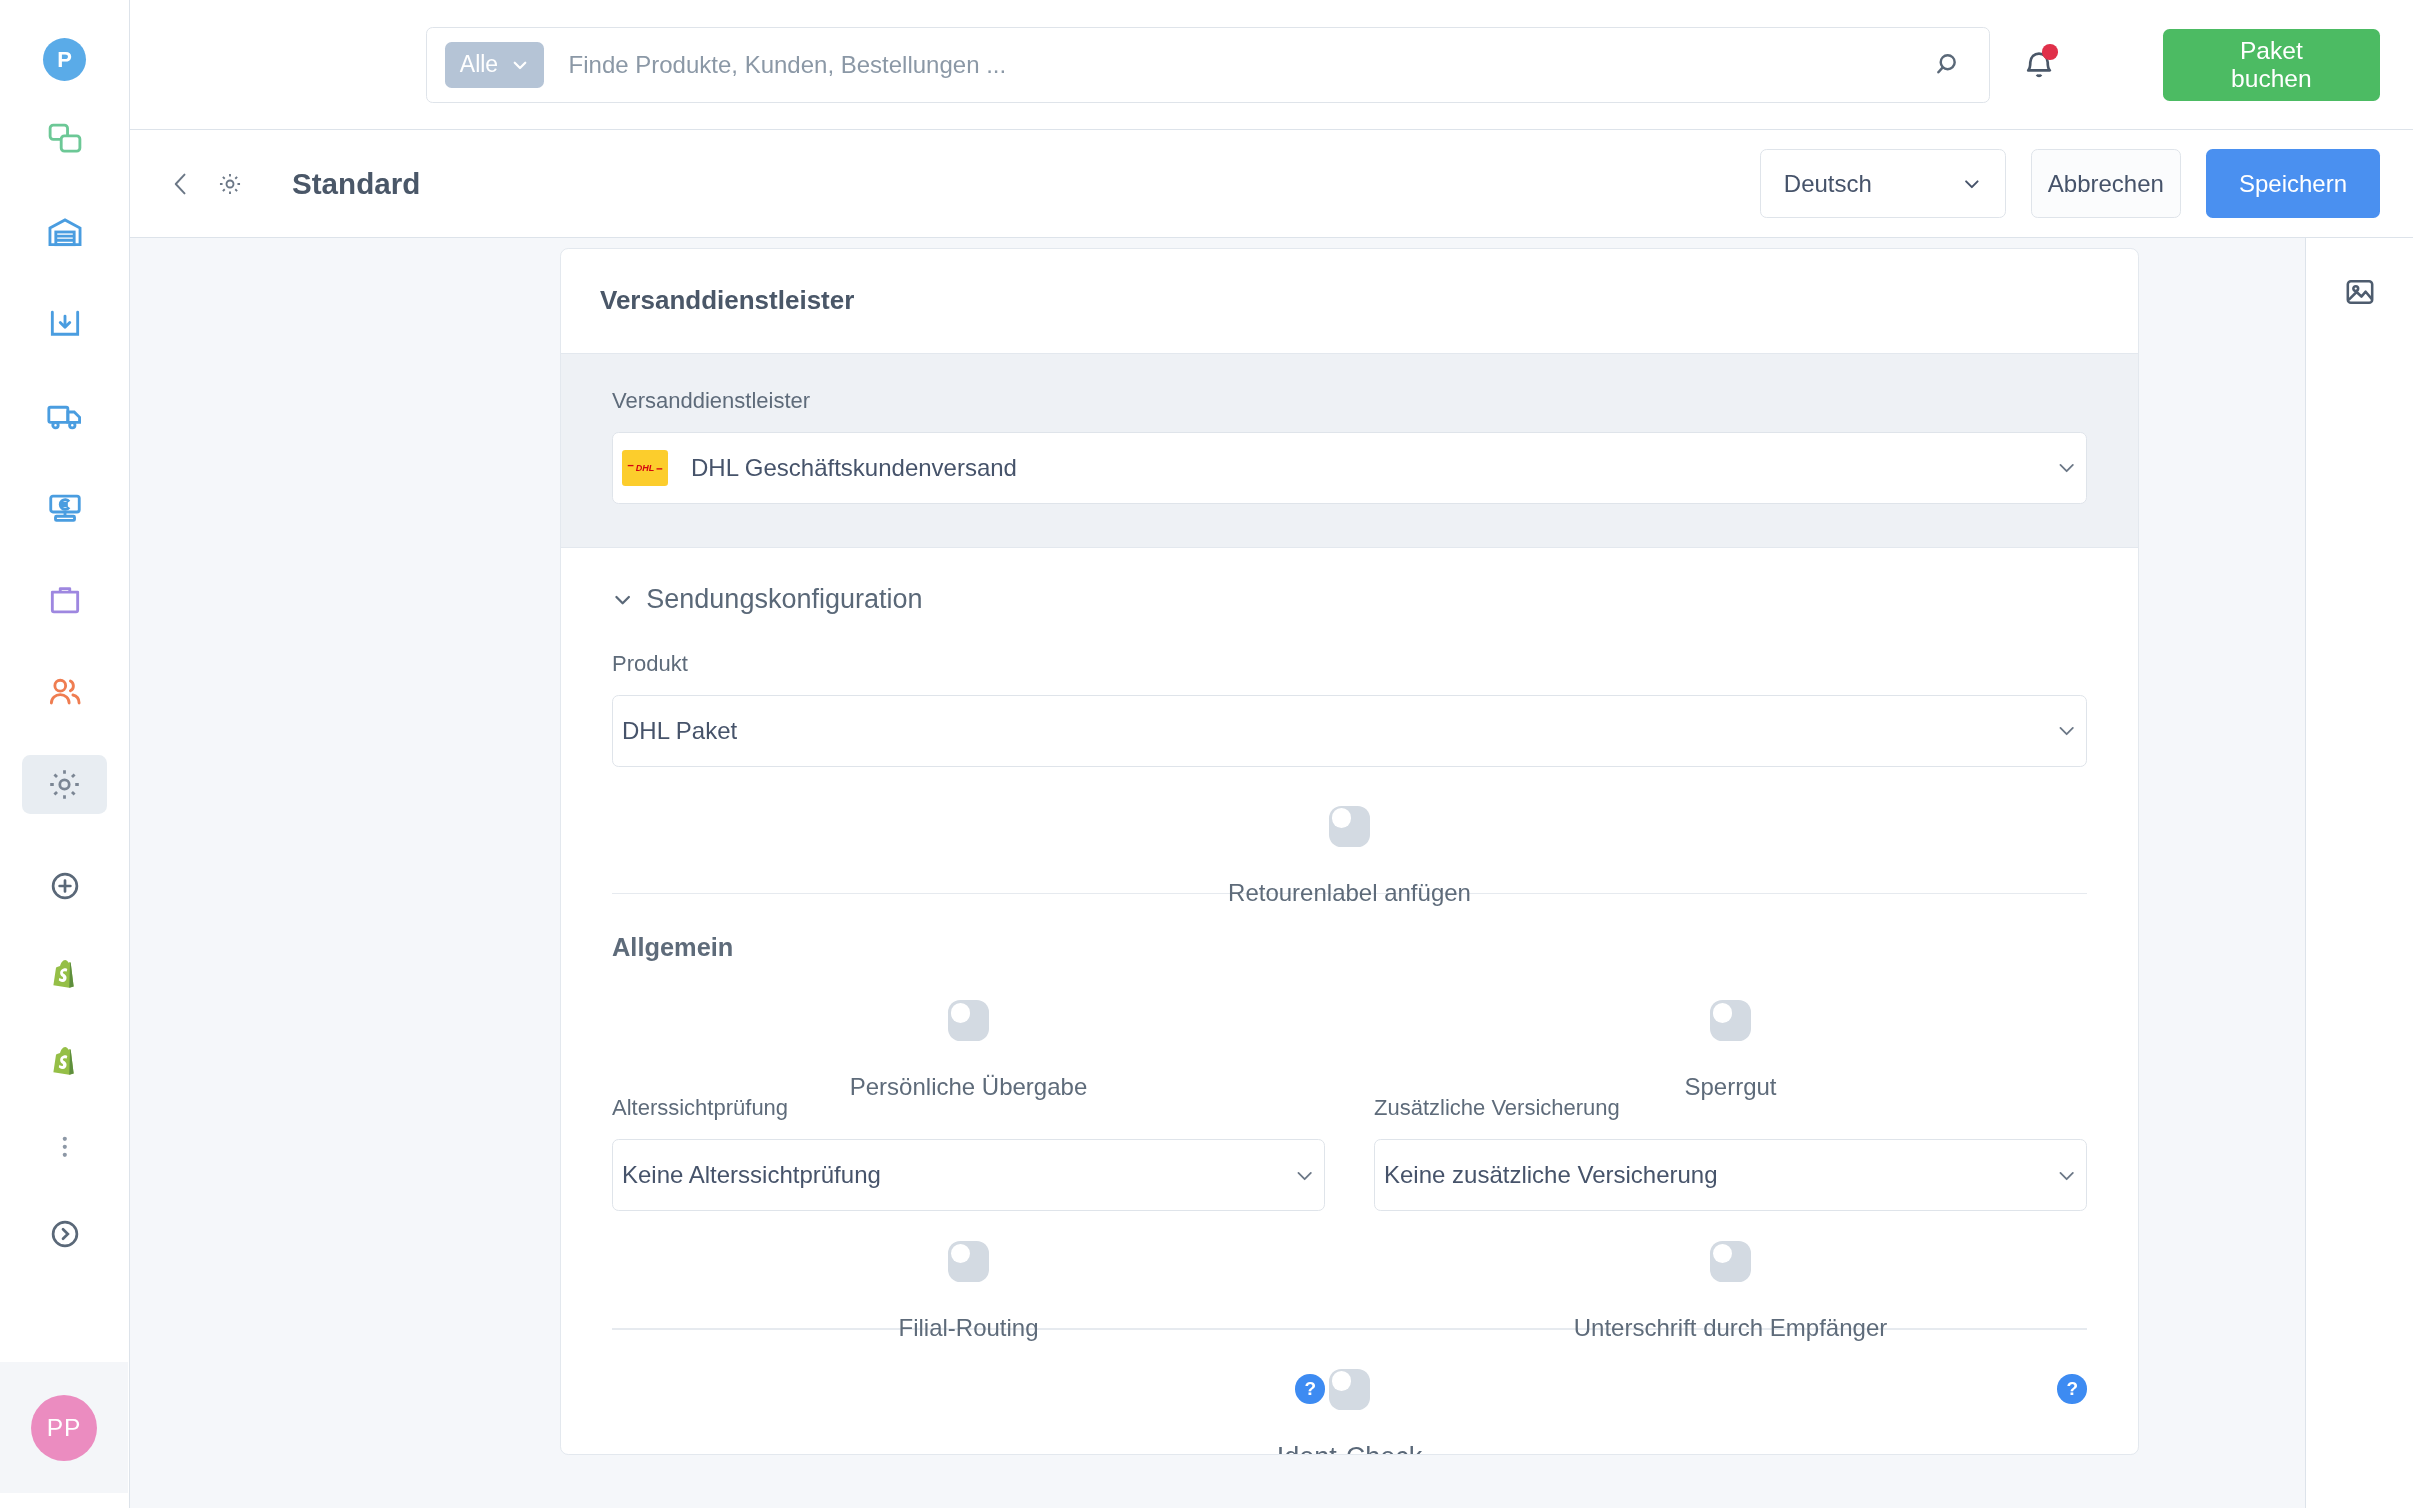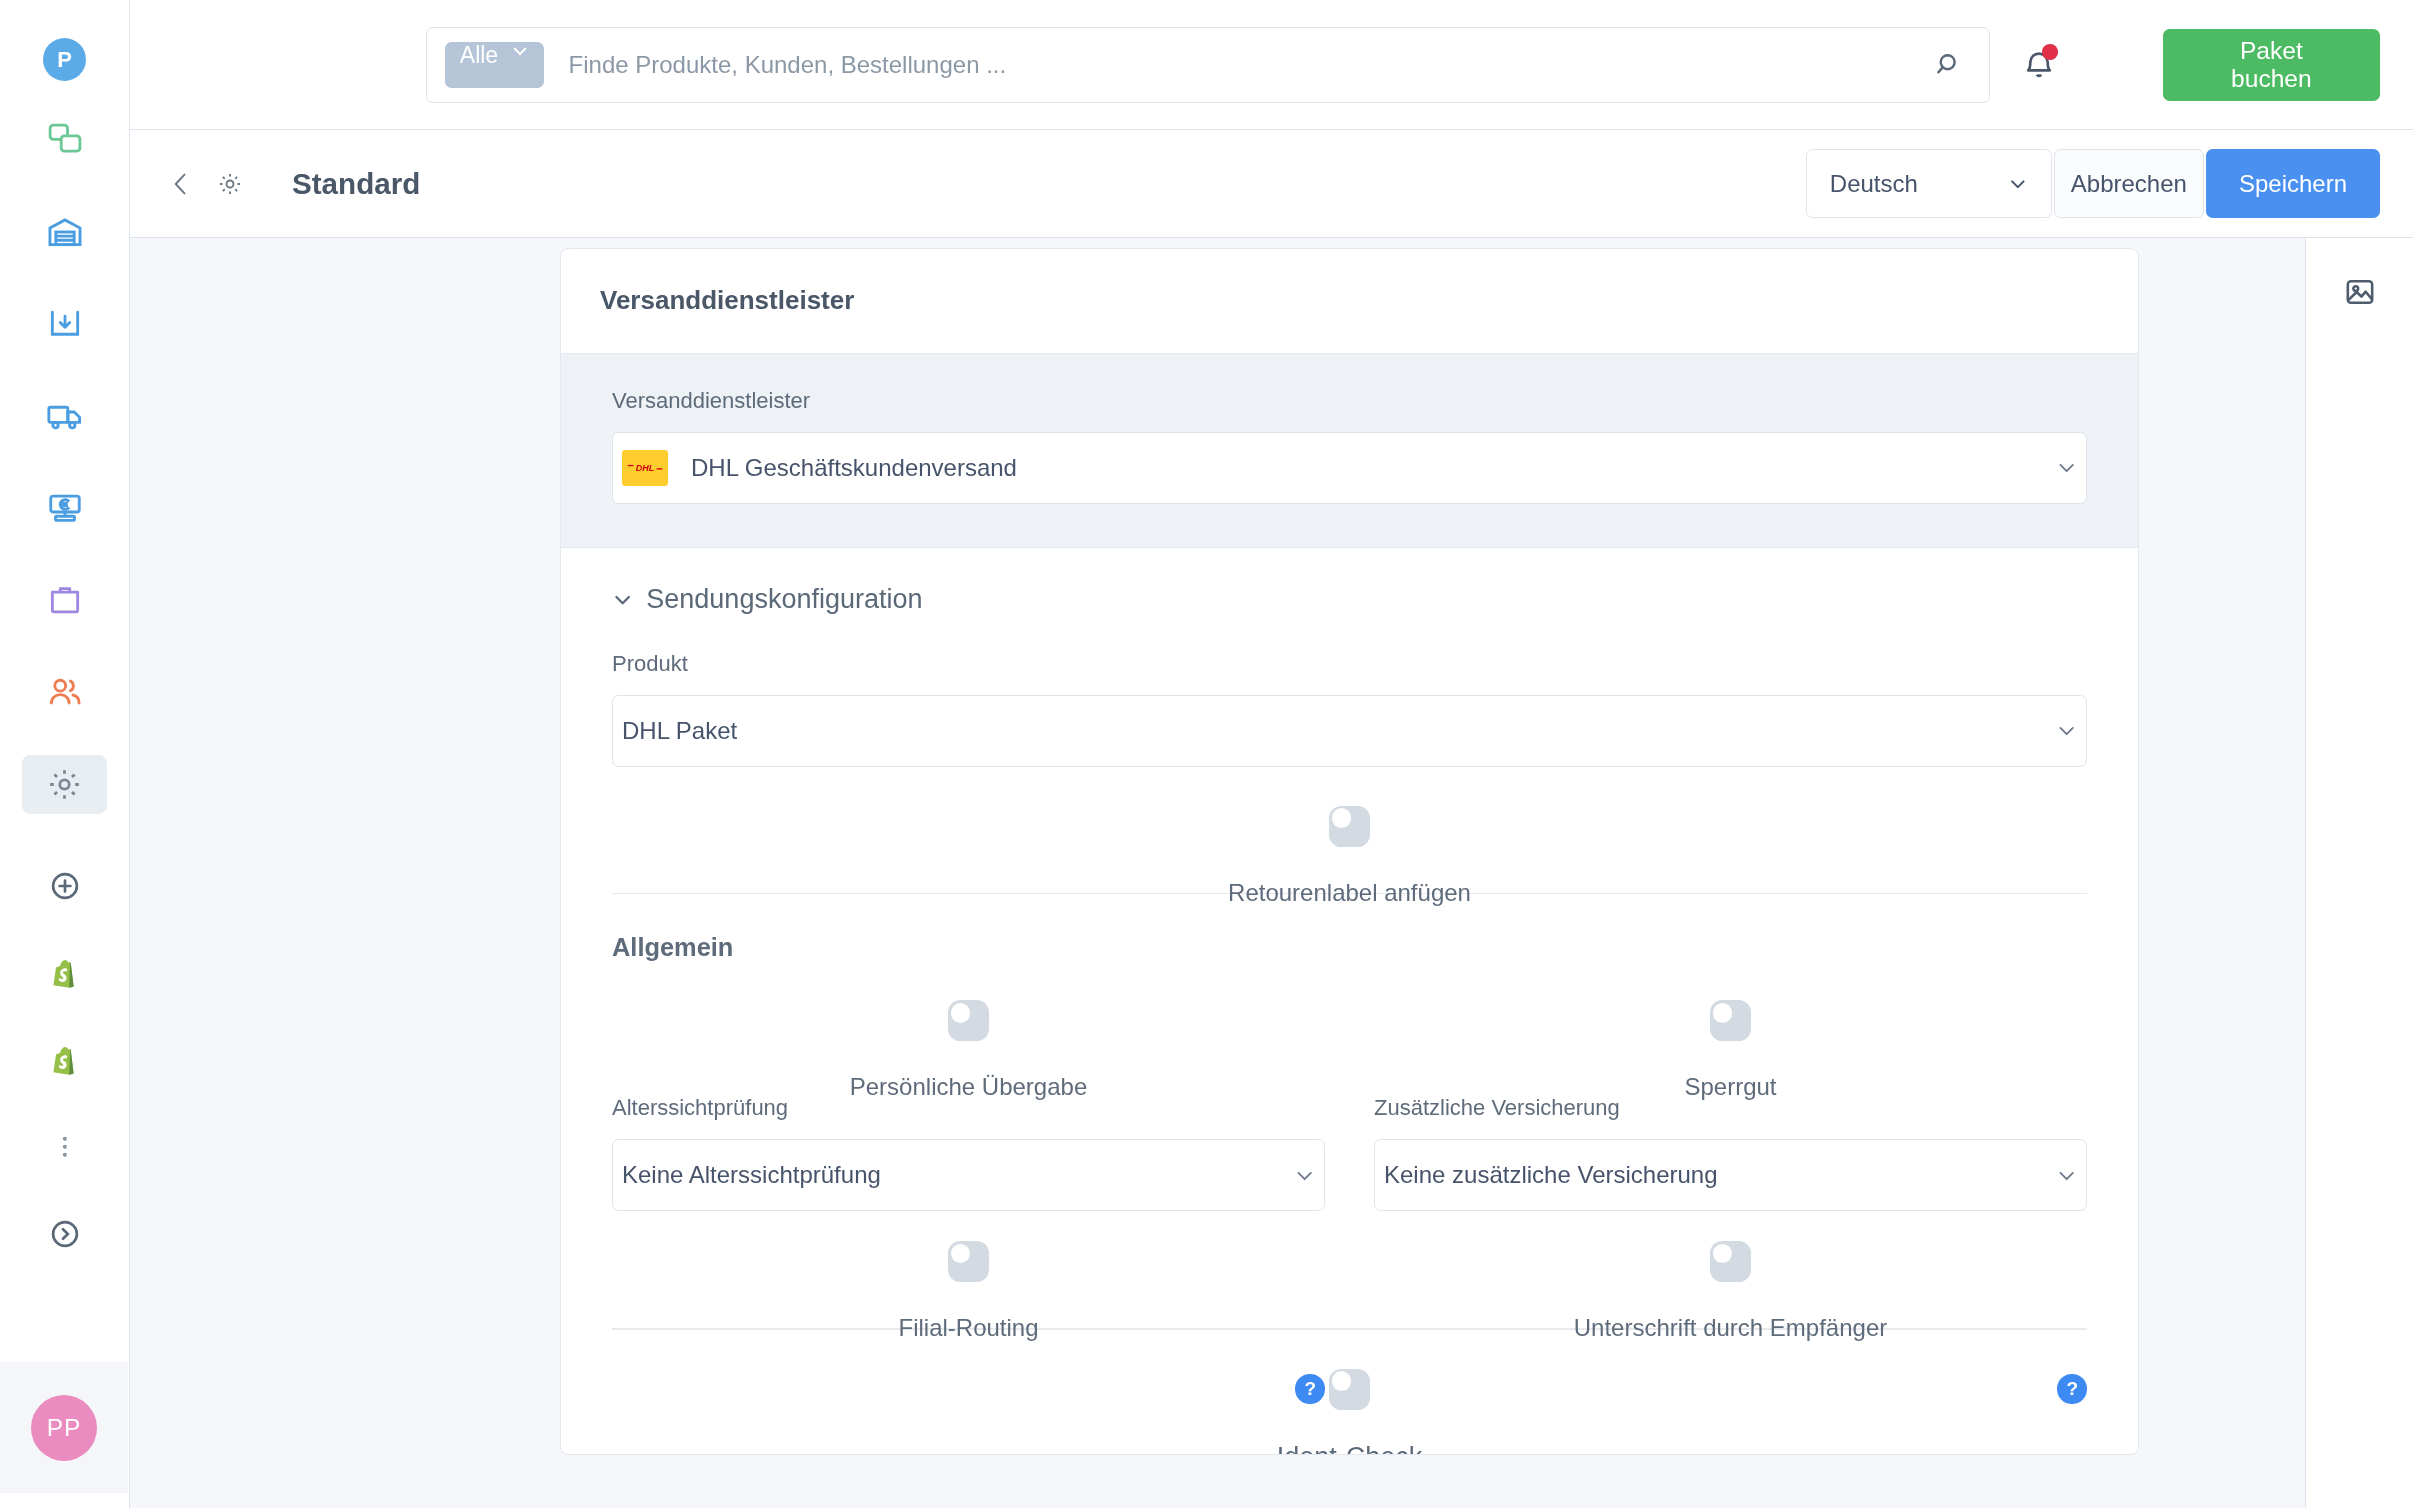--- a/index.html
+++ b/index.html
@@ -61,21 +61,21 @@
   .search-wrap {
     margin-left: 296px;
     width: 1576px; height: 76px;
     border: 1.6px solid #dfe4ea; border-radius: 6.6px;
     background: #fff; display: flex; align-items: center;
     padding: 0 14.8px 0 18px;
   }
   .scope-pill {
     background: #b5c4d6; color: #ffffff;
     height: 46px; min-width: 89px; border-radius: 6.6px;
-    display: flex; justify-content: center; gap: 13px;
+    display: flex; align-items: center; justify-content: center; gap: 13px;
     font-size: 23px; padding: 0 14.8px;
   }
   .search-input {
     flex: 1; border: 0; outline: 0; font-size: 24px;
     color: #5e6b7a; margin-left: 24.6px; background: transparent;
     font-family: "Liberation Sans", sans-serif;
   }
   .search-input::placeholder { color: #8b98a6; }
   .search-go { width: 49px; display: flex; align-items: center; justify-content: center; }
   .bell { width: 69px; height: 69px; margin-left: 14.8px; display:flex; align-items:center; justify-content:center; position: relative; }
@@ -89,21 +89,21 @@
   
   .subbar {
     height: 108px; background: #ffffff; border-bottom: 1.6px solid #dde3ea;
     display: flex; align-items: center; padding: 0 33px 0 26px;
     flex: 0 0 108px;
   }
   .icon-btn { width: 49px; height: 49px; display:flex; align-items:center; justify-content:center; }
   .page-title {
     margin-left: 38px; font-size: 29.6px; font-weight: bold; color: #4a5768;
   }
-  .subbar-right { margin-left: auto; display: flex; align-items: center; gap: 2px; }
+  .subbar-right { margin-left: auto; display: flex; align-items: center; gap: 25px; }
   .lang-select {
     width: 246px; height: 69px; border: 1.6px solid #dfe4ea; border-radius: 6.6px;
     background: #fff; display: flex; align-items: center; justify-content: space-between;
     padding: 0 23px; font-size: 24px; color: #46536a;
   }
   .btn-cancel {
     height: 69px; padding: 0 16px; border: 1.6px solid #dfe4ea; border-radius: 6.6px;
     background: #fbfcfd; font-size: 24px; color: #46536a; cursor: pointer;
     font-family: "Liberation Sans", sans-serif;
   }

